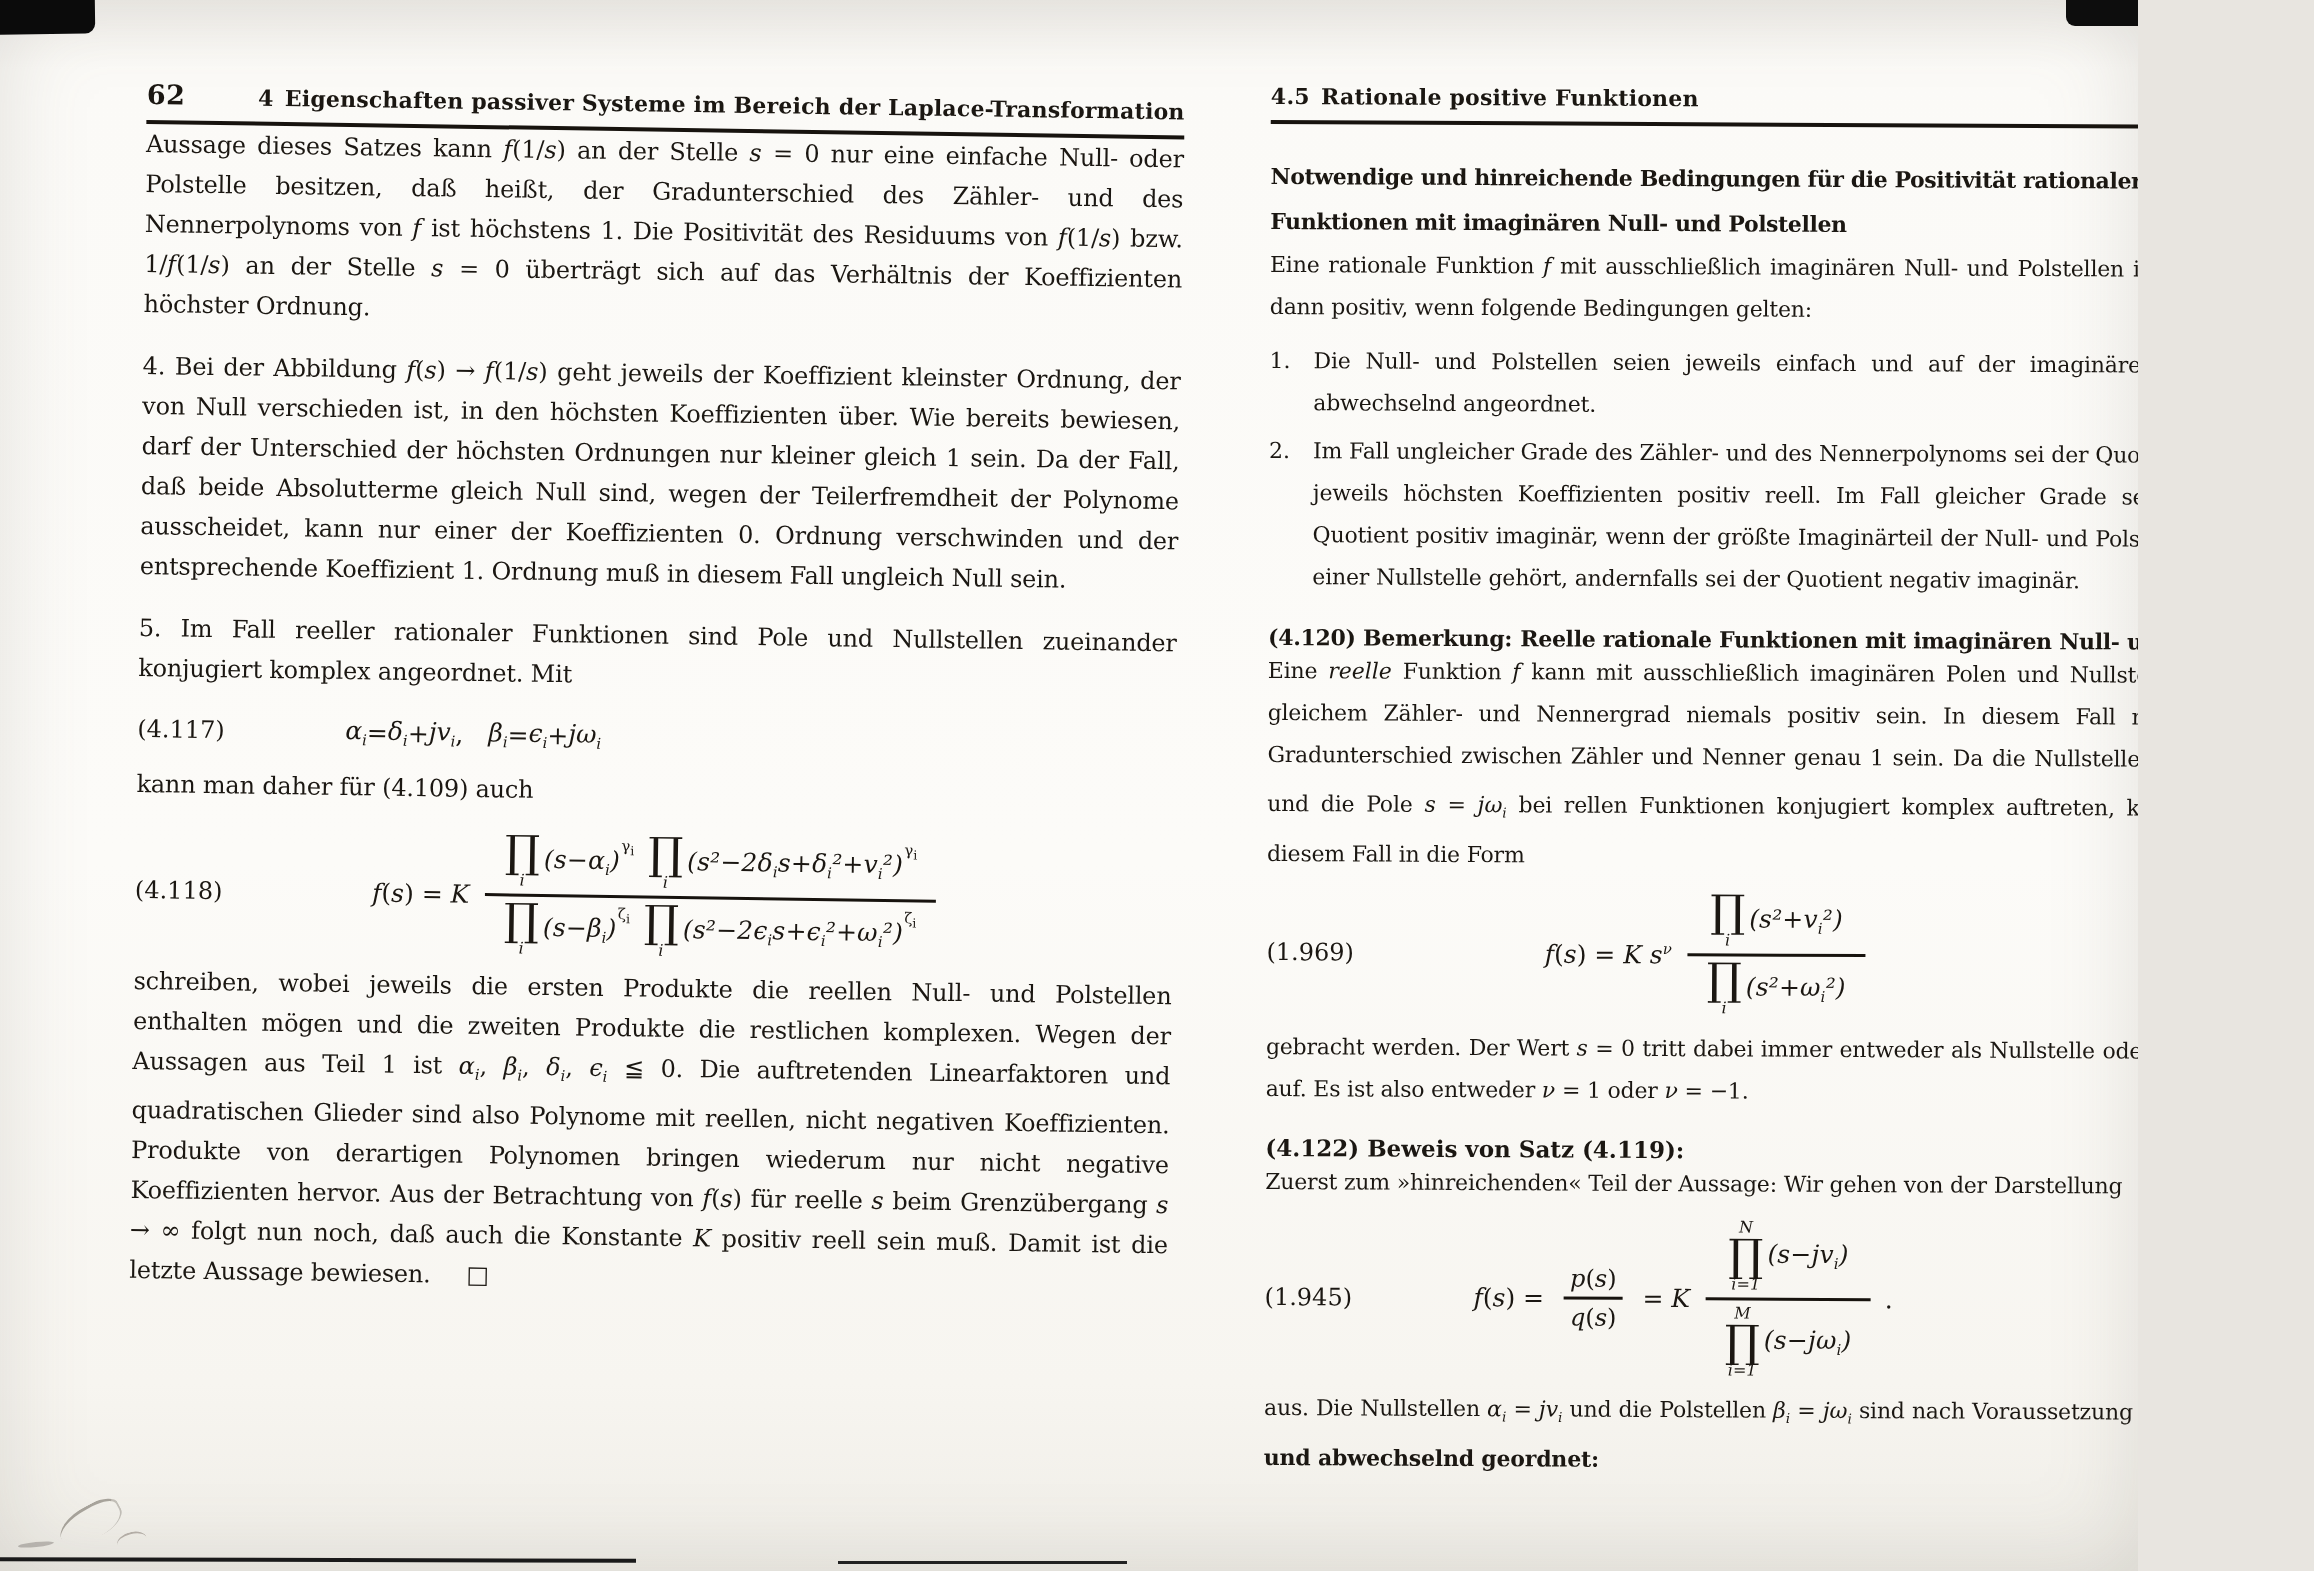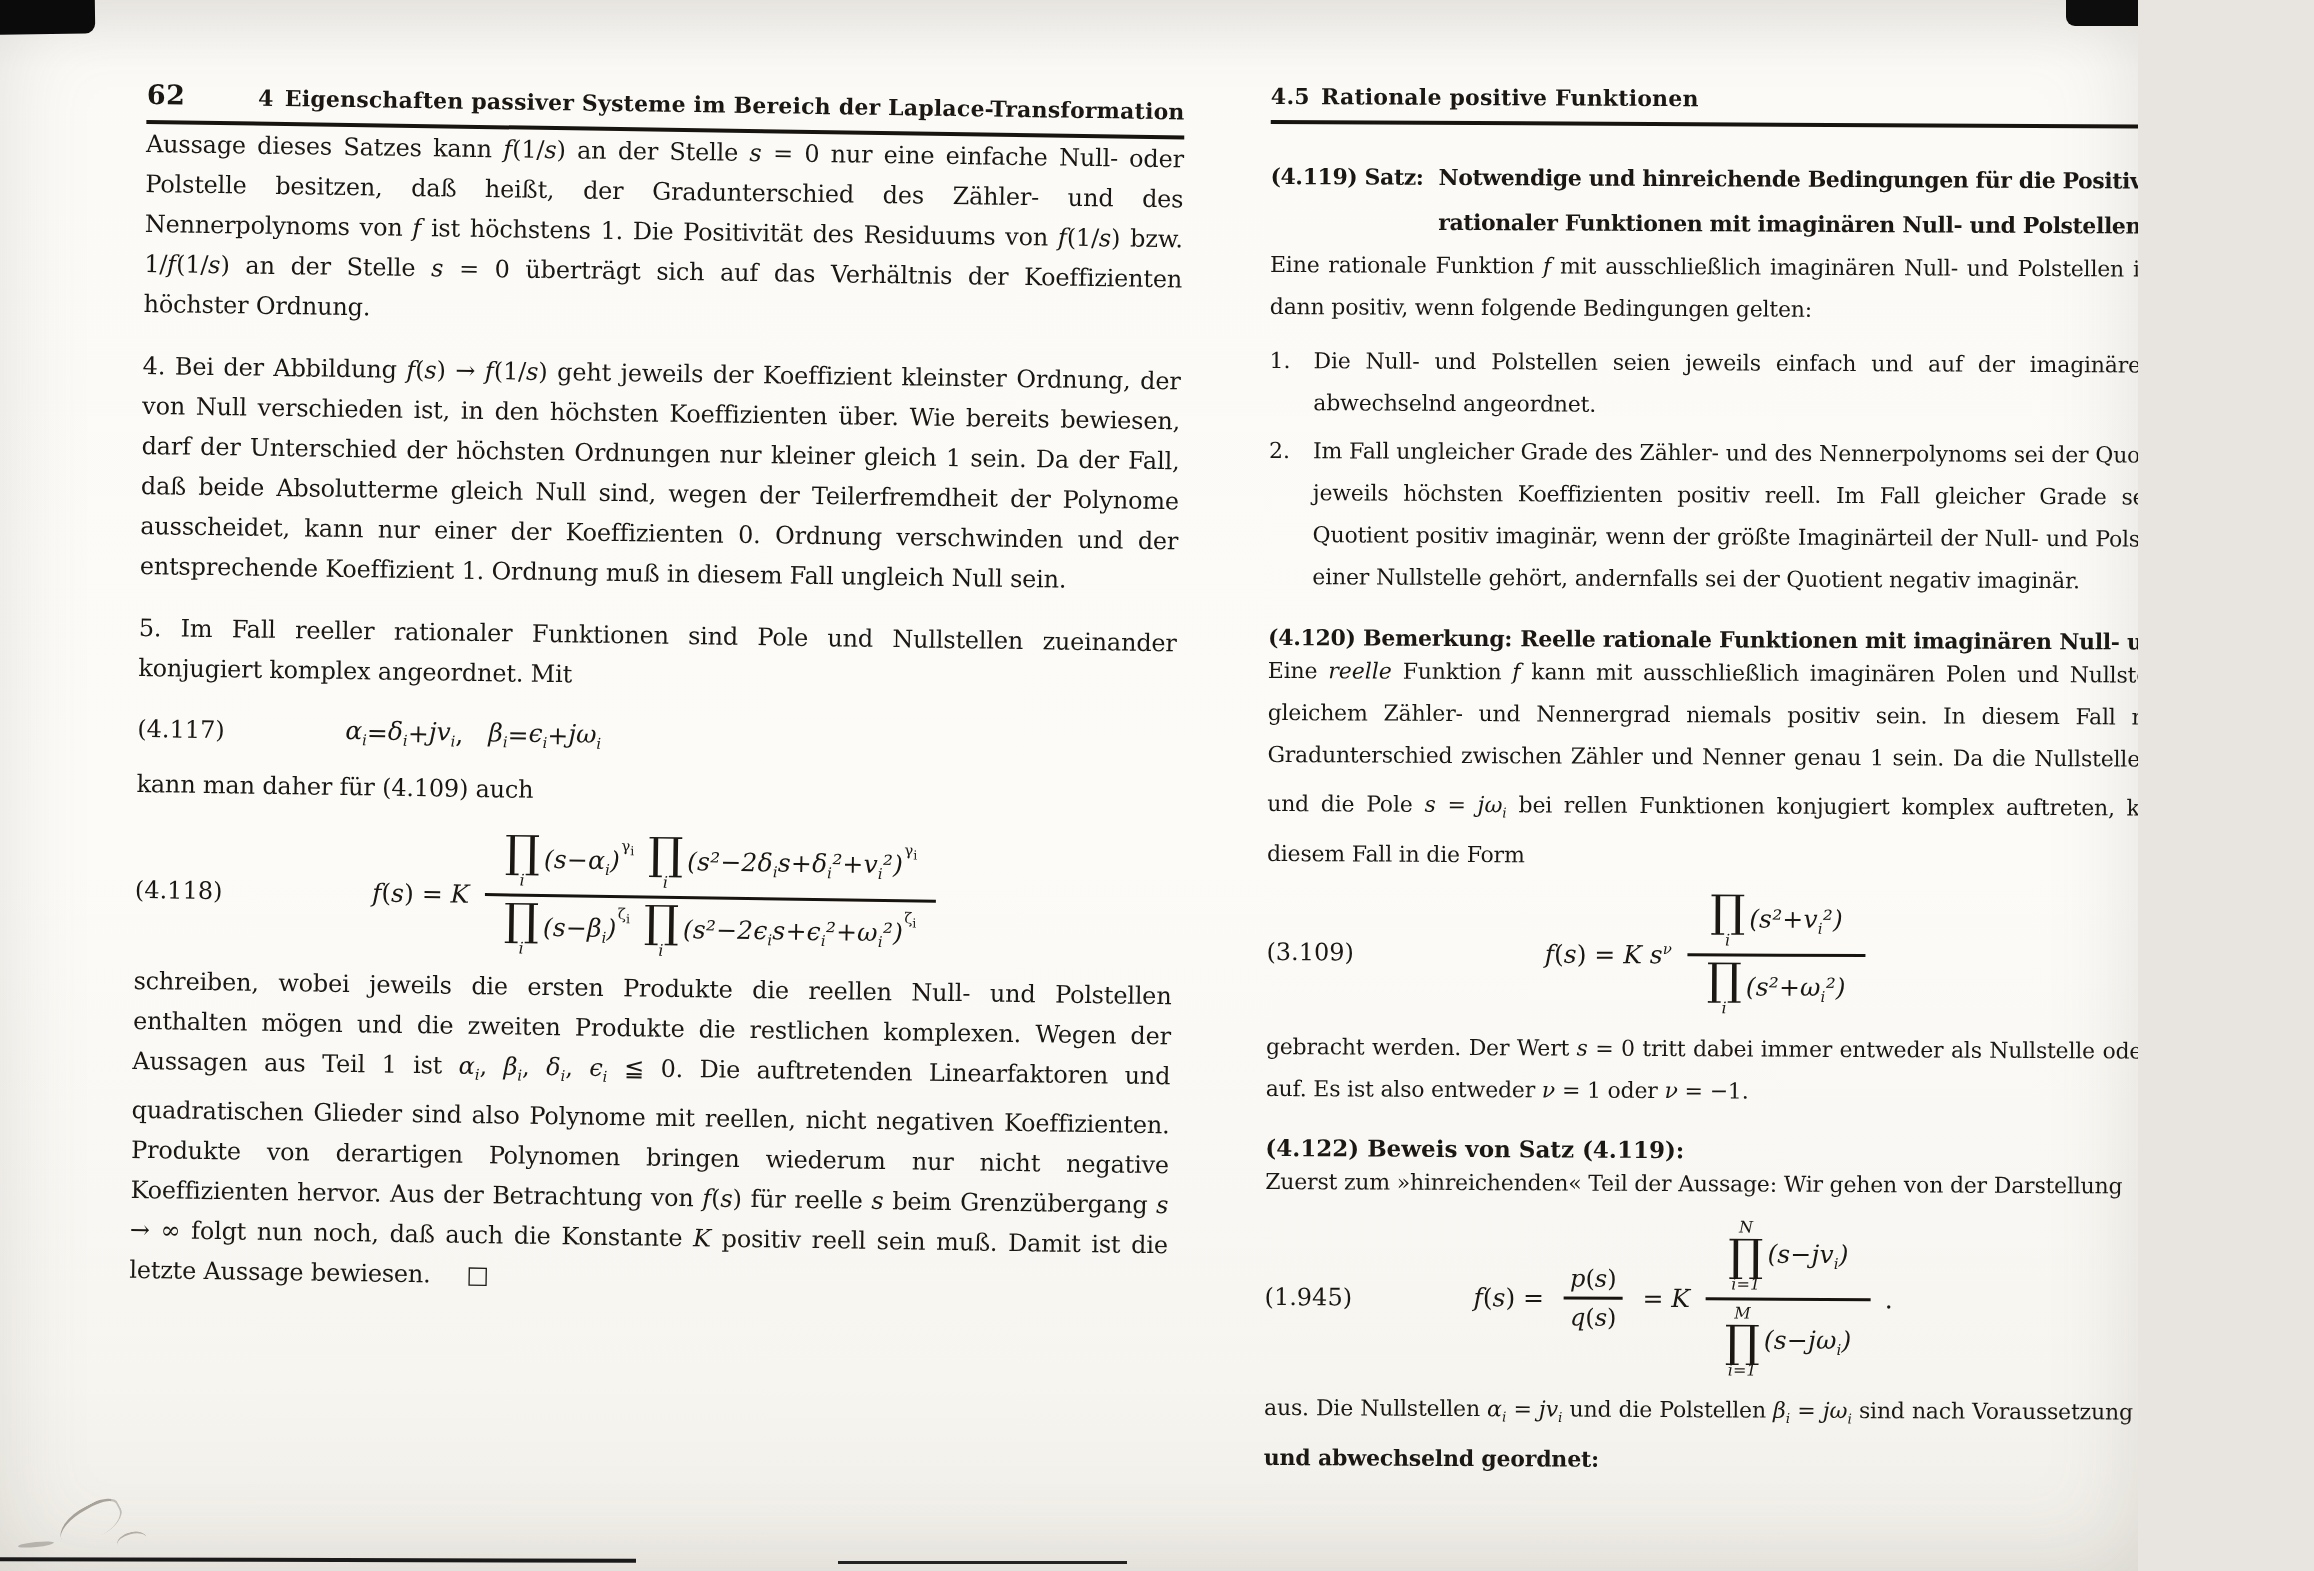--- a/index.html
+++ b/index.html
@@ -181,21 +181,20 @@
   </section>
 
   <section class="page page-right">
     <header class="page-head">
       <span class="runtitle">4.5 Rationale positive Funktionen</span>
       <span class="pageno">95</span>
     </header>
     <div class="rule"></div>
 
     <div class="satz">
-      <span class="satz-label">(4.119) Satz:</span>
       <span class="satz-title">Notwendige und hinreichende Bedingungen für die Positivität rationaler Funktionen mit imaginären Null- und Polstellen</span>
     </div>
 
     <p class="para mt-r">Eine rationale Funktion <i>f</i> mit ausschließlich imaginären Null- und Polstellen ist genau dann positiv, wenn folgende Bedingungen gelten:</p>
 
     <div class="olist">
       <div class="oitem">
         <span class="onum">1.</span>
         <p class="para otext">Die Null- und Polstellen seien jeweils einfach und auf der imaginären Achse abwechselnd angeordnet.</p>
       </div>
@@ -203,21 +202,21 @@
         <span class="onum">2.</span>
         <p class="para otext"><span>Im Fall ungleicher Grade des Zähler- und des Nennerpolynoms sei der Quotient der jeweils höchsten Koeffizienten positiv reell. Im Fall gleicher Grade sei dieser Quotient positiv imaginär, wenn der größte Imaginärteil der Null- und Polstellen zu einer Nullstelle gehört, andernfalls sei der Quotient negativ imaginär.</span><span class="qed-abs">□</span></p>
       </div>
     </div>
 
     <p class="bold-head"><span>(4.120) Bemerkung:</span><span class="bh-title">Reelle rationale Funktionen mit imaginären Null- und Polstellen</span></p>
 
     <p class="para mt-r2">Eine <i>reelle</i> Funktion <i>f</i> kann mit ausschließlich imaginären Polen und Nullstellen bei gleichem Zähler- und Nennergrad niemals positiv sein. In diesem Fall muß der Gradunterschied zwischen Zähler und Nenner genau 1 sein. Da die Nullstellen <i>s</i> = <i>jv<sub>i</sub></i> und die Pole <i>s</i> = <i>jω<sub>i</sub></i> bei rellen Funktionen konjugiert komplex auftreten, kann <i>f</i> in diesem Fall in die Form</p>
 
     <div class="eq-row eq121">
-      <span class="eq-label">(3.109)</span>
+      <span class="eq-label">(1.969)</span>
       <span class="eq-body">
         <span class="mlhs"><i>f</i>(<i>s</i>) = <i>K s</i><sup>ν</sup></span>
         <span class="frac">
           <span class="frow">
             <span class="pgroup">
               <span class="prod">
                   <span class="psym">∏</span>
                   <span class="plo">i</span>
                 </span>
               <span class="expr">(s²+v<sub>i</sub>²)</span>

